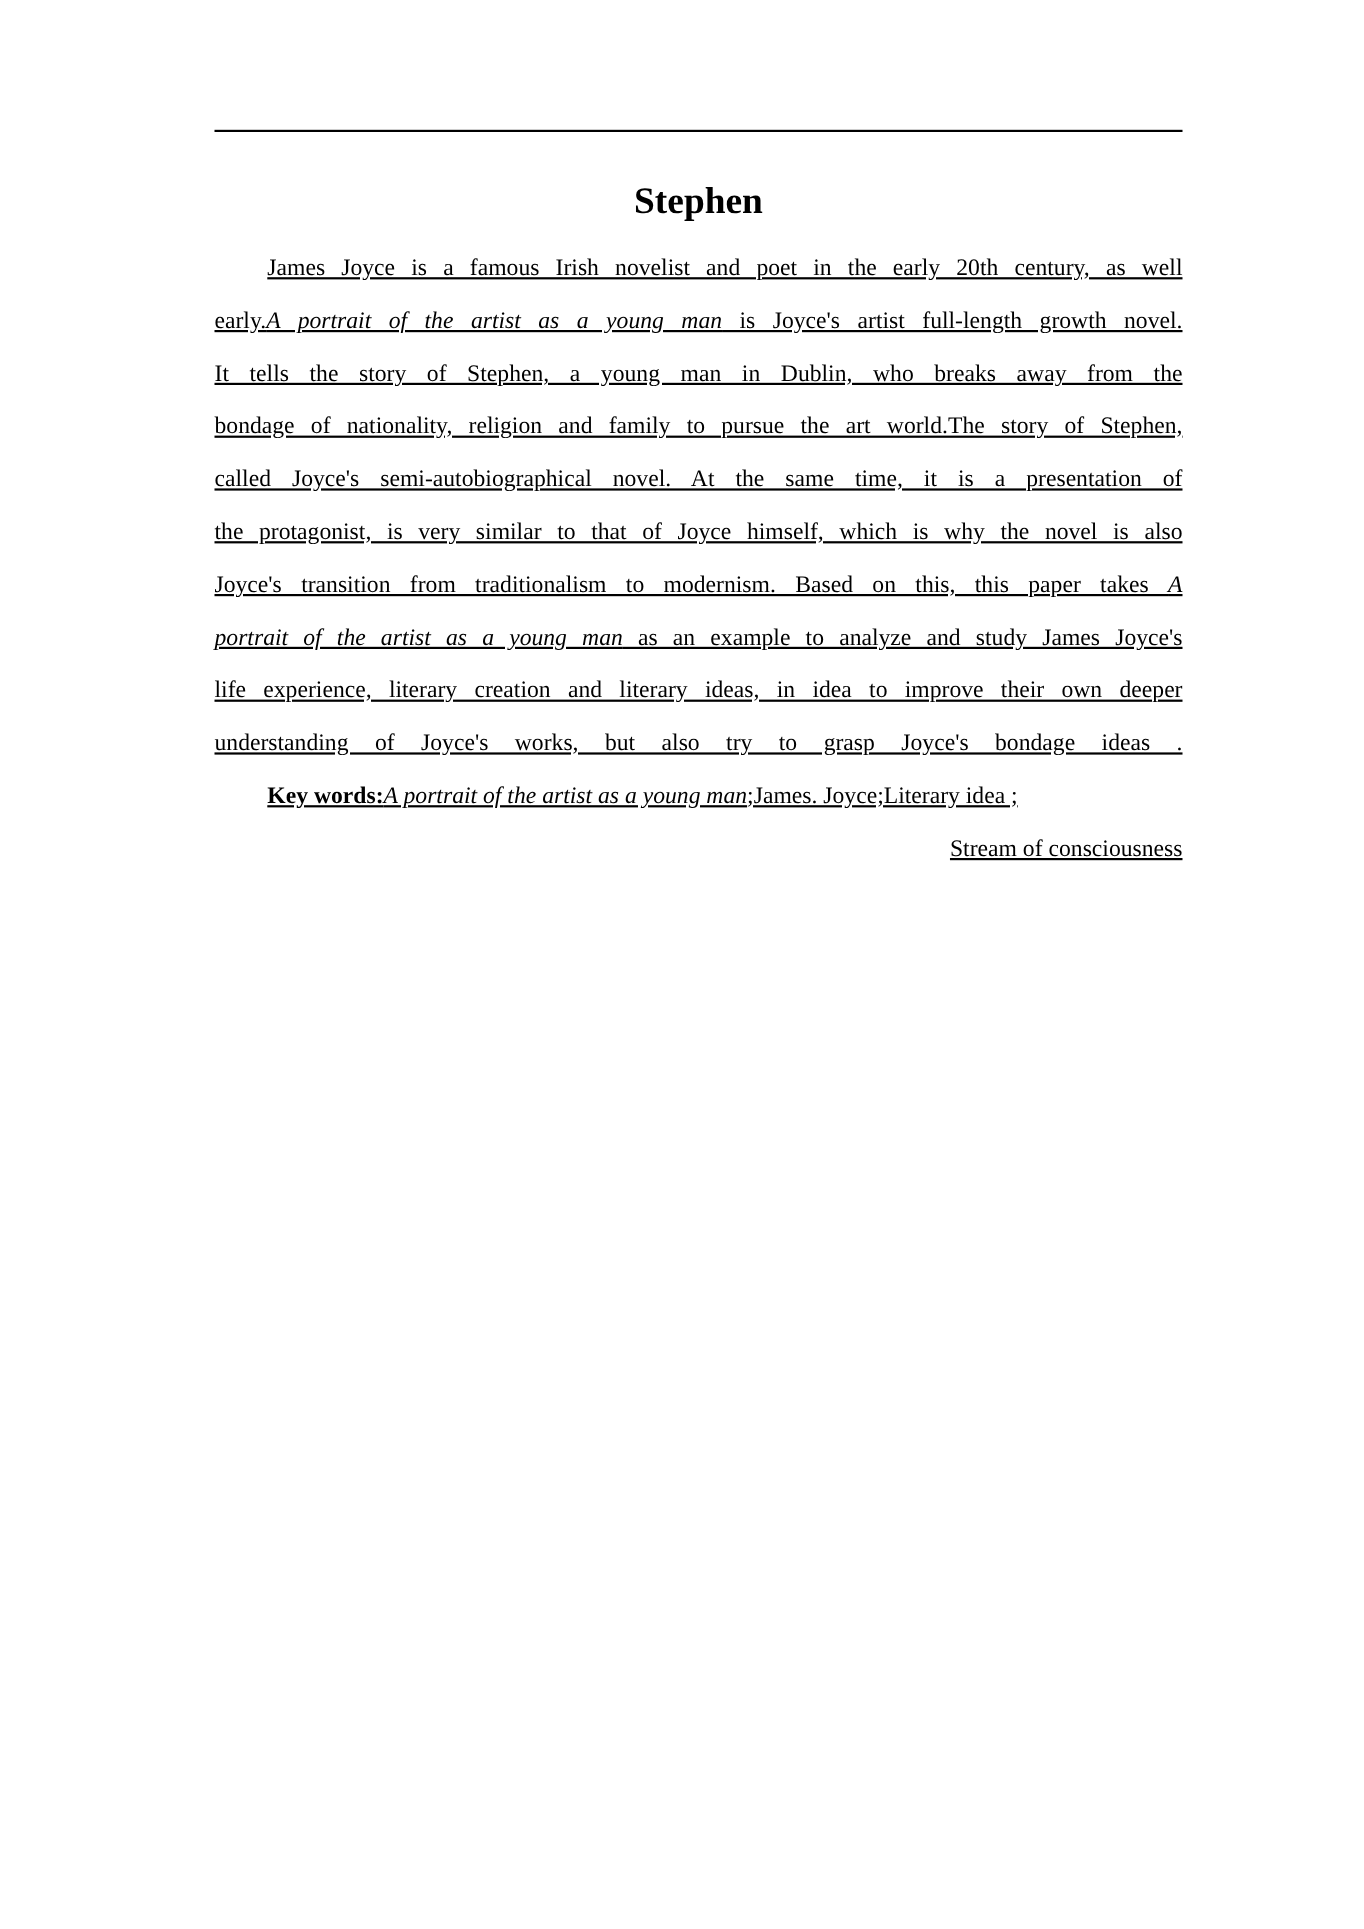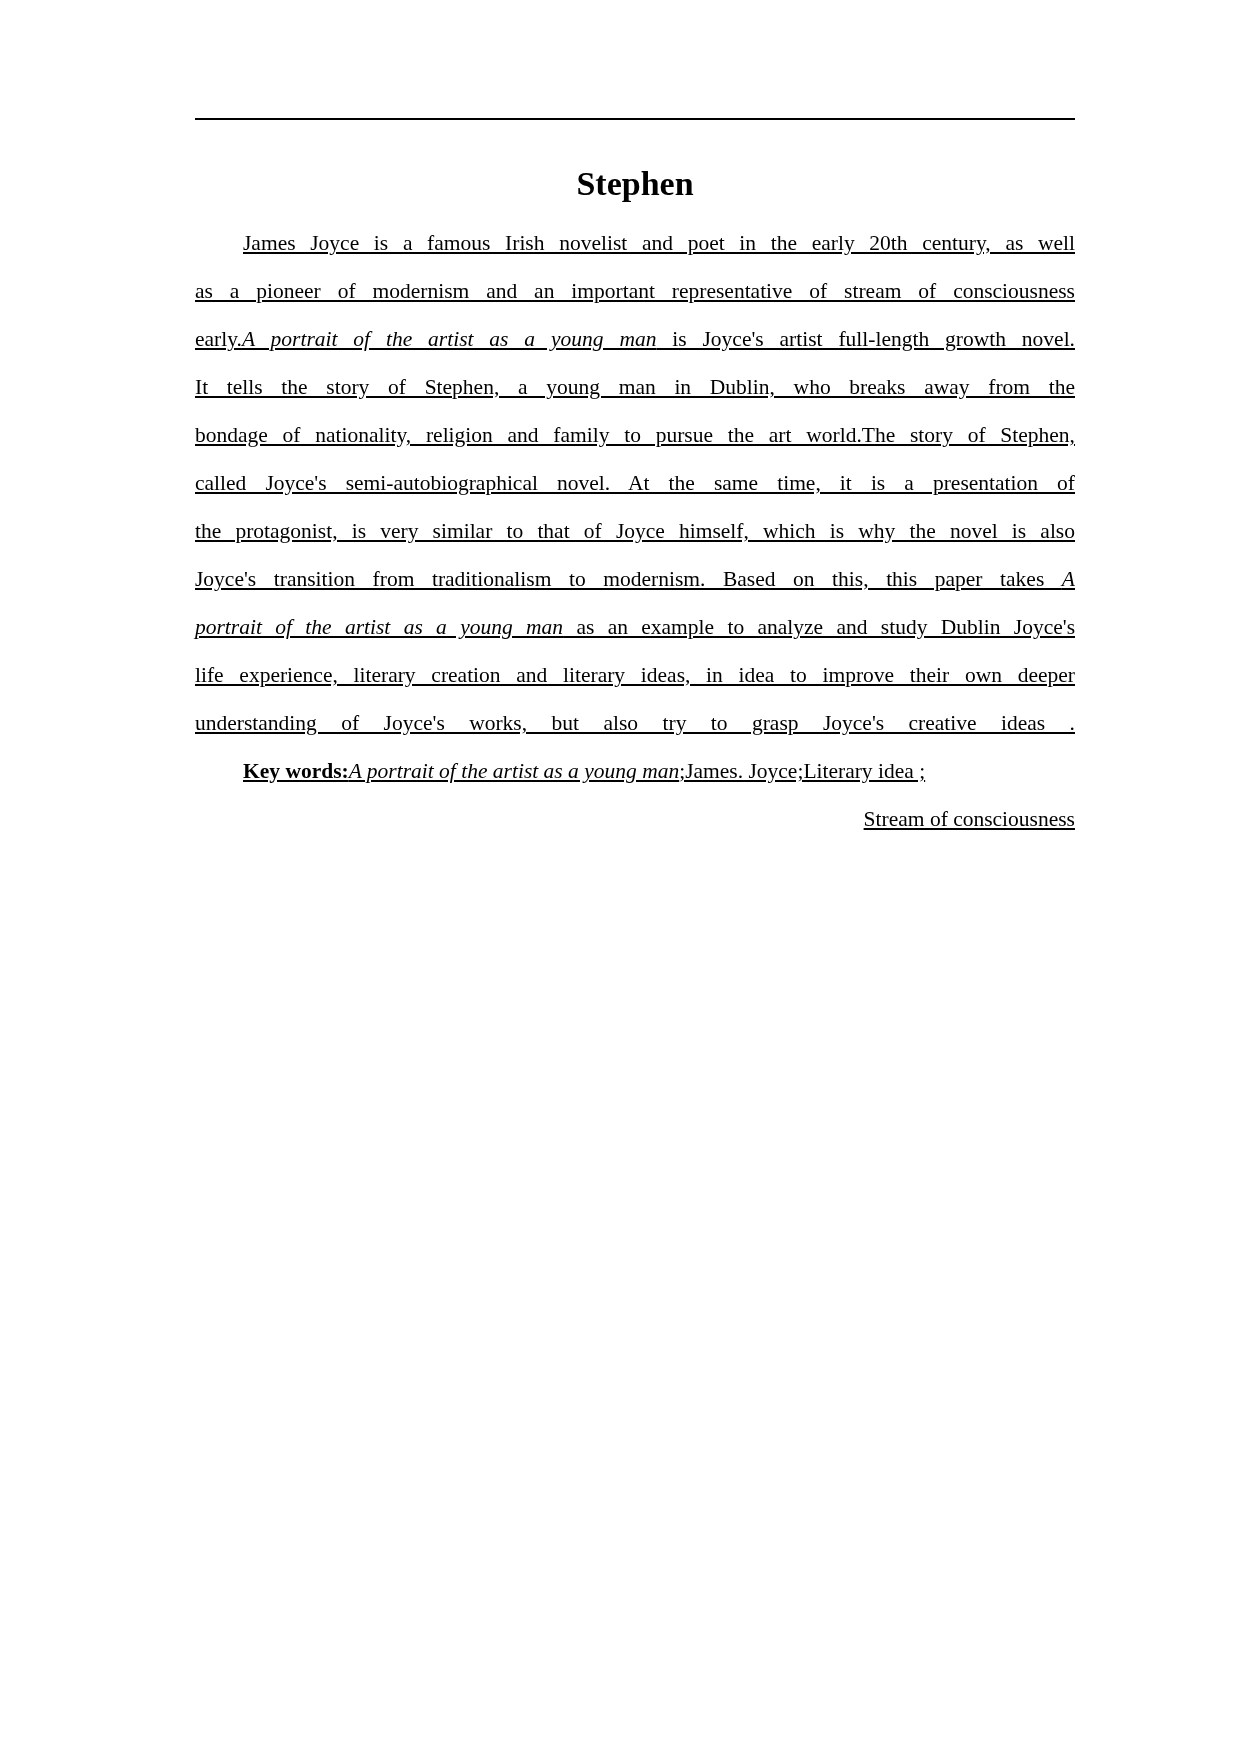--- a/index.html
+++ b/index.html
@@ -62,28 +62,27 @@
 <body>
 
 <div class="content">
 
   <hr class="rule">
 
   <div class="title">Stephen</div>
 
   <div class="body-text">
     <div class="line indent"><span>James Joyce is a famous Irish novelist and poet in the early 20th century, as well</span></div>
-    <div class="line"><span>as a pioneer of modernism and an important representative of stream of consciousness</span></div>
     <div class="line"><span>early.</span><span class="i">A portrait of the artist as a young man</span><span> is Joyce's artist full-length growth novel.</span></div>
     <div class="line"><span>It tells the story of Stephen, a young man in Dublin, who breaks away from the</span></div>
     <div class="line"><span>bondage of nationality, religion and family to pursue the art world.The story of Stephen,</span></div>
     <div class="line"><span>called Joyce's semi-autobiographical novel. At the same time, it is a presentation of</span></div>
     <div class="line"><span>the protagonist, is very similar to that of Joyce himself, which is why the novel is also</span></div>
     <div class="line"><span>Joyce's transition from traditionalism to modernism. Based on this, this paper takes </span><span class="i">A</span></div>
-    <div class="line"><span class="i">portrait of the artist as a young man</span><span> as an example to analyze and study Dublin Joyce's</span></div>
+    <div class="line"><span class="i">portrait of the artist as a young man</span><span> as an example to analyze and study James Joyce's</span></div>
     <div class="line"><span>life experience, literary creation and literary ideas, in idea to improve their own deeper</span></div>
-    <div class="line"><span>understanding of Joyce's works, but also try to grasp Joyce's creative ideas .</span></div>
+    <div class="line"><span>understanding of Joyce's works, but also try to grasp Joyce's bondage ideas .</span></div>
 
     <div class="line natural indent"><span class="b">Key words:</span><span class="i">A portrait of the artist as a young man</span><span>;James. Joyce;Literary idea ;</span></div>
     <div class="line left"><span>Stream of consciousness</span></div>
   </div>
 
 </div>
 
 </body></html>

